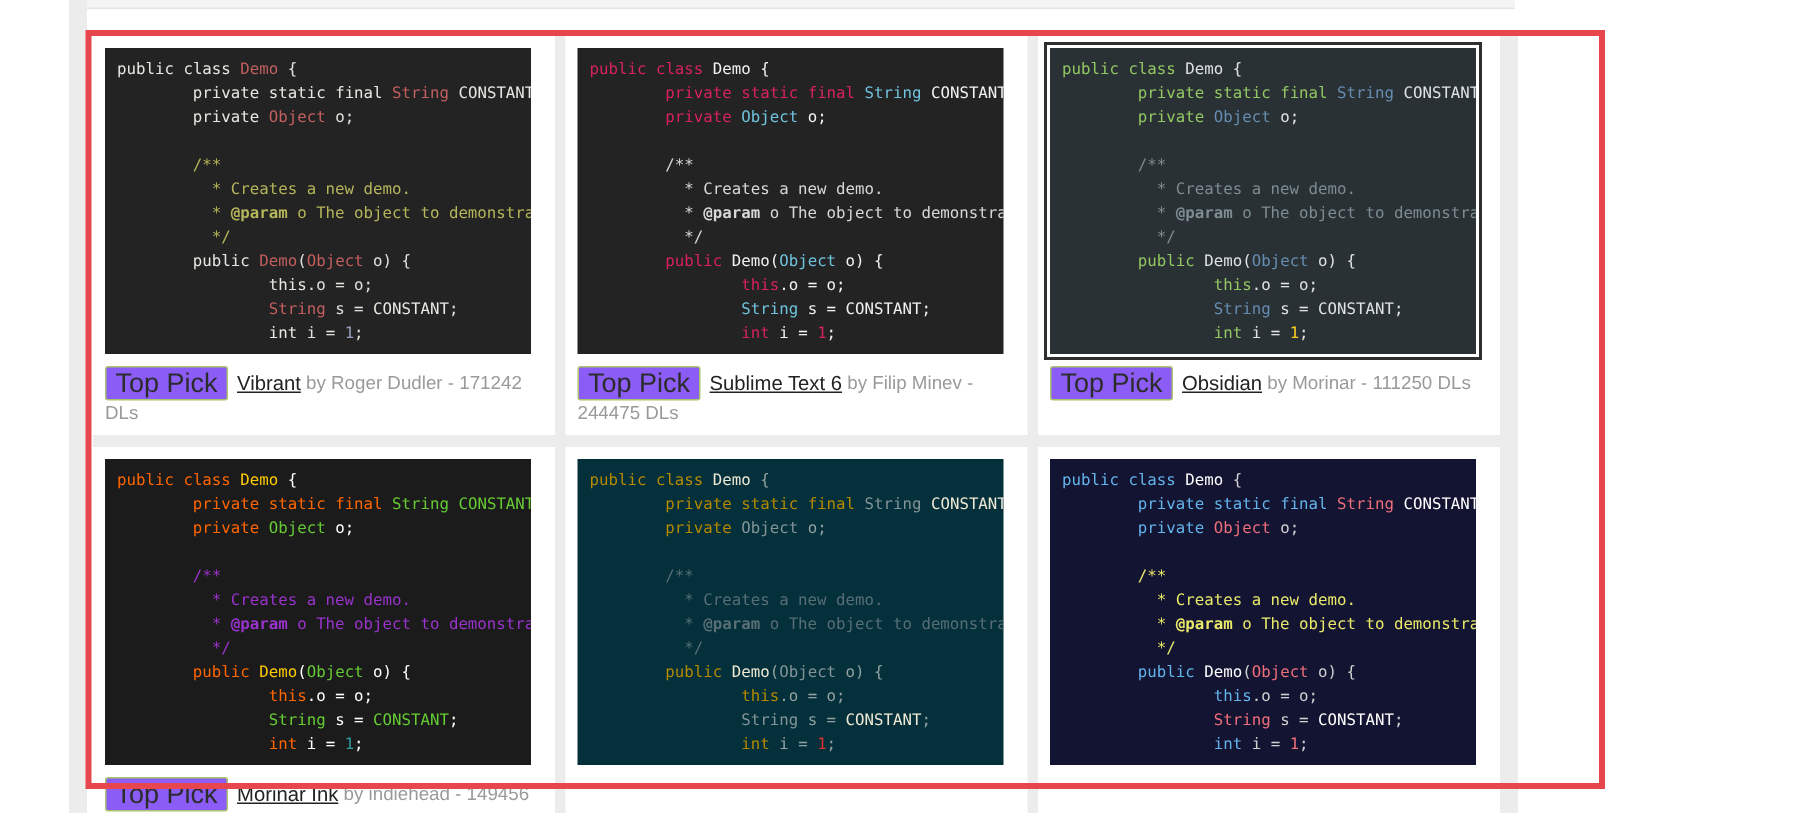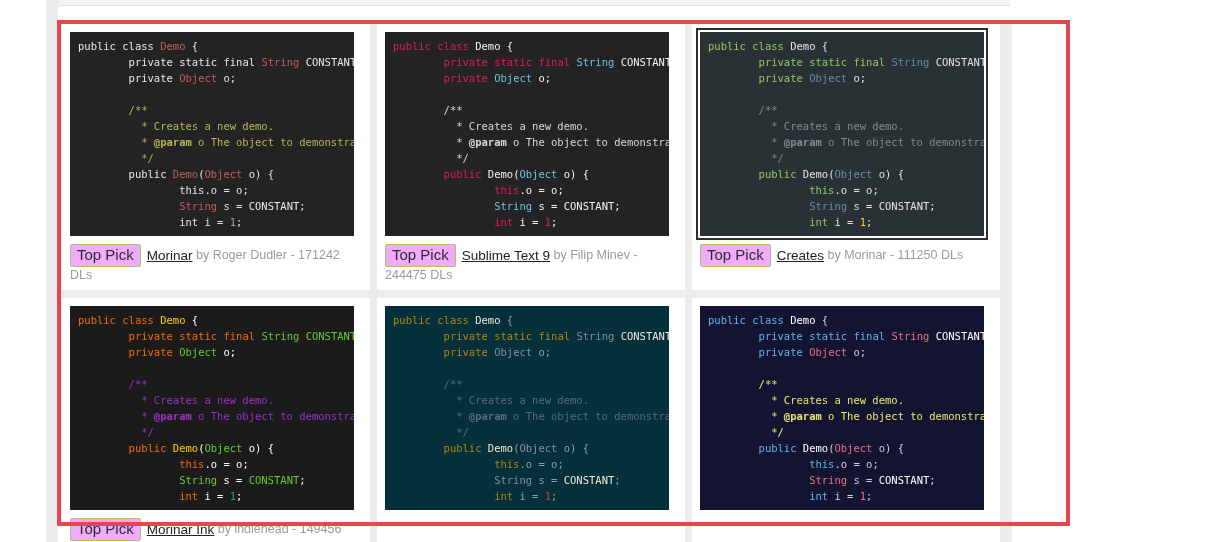--- a/index.html
+++ b/index.html
@@ -76,24 +76,24 @@
   .caption {
     margin-top: 8px;
     font-size: 12.5px;
     color: #8a8a8a;
     line-height: 17px;
     display: block;
     word-spacing: 0px;
   }
   .badge {
     display: inline-block;
-    background: #f0abfc;
+    background: #8b5cf6;
     border: 1px solid #a9c46c;
     color: #2c2c2c;
-    font-size: 15px;
+    font-size: 18px;
     line-height: 14px;
     padding: 3px 6px 4px 6px;
     border-radius: 2px;
     margin-right: 6px;
     vertical-align: middle;
     font-family: "Liberation Sans", sans-serif;
   }
   .theme-name {
     color: #222222;
     text-decoration: underline;
@@ -116,33 +116,33 @@
   <div class="gutter-left"></div>
   <div class="gutter-left-inner"></div>
   <div class="right-blank"></div>
 
   <div class="results" id="results">
       <div class="grid-row">
         <div class="card">
           <div class="code-frame" style="background: rgb(35, 35, 35);">
             <div class="code"><span class="ln"><span style="color:#e8e8e2">public</span><span style="color:#e0e0dc"> </span><span style="color:#e8e8e2">class</span><span style="color:#e0e0dc"> </span><span style="color:#c35f5f">Demo</span><span style="color:#e0e0dc"> {</span></span><span class="ln"><span style="color:#e0e0dc">        </span><span style="color:#e8e8e2">private</span><span style="color:#e0e0dc"> </span><span style="color:#e8e8e2">static</span><span style="color:#e0e0dc"> </span><span style="color:#e8e8e2">final</span><span style="color:#e0e0dc"> </span><span style="color:#c35f5f">String</span><span style="color:#e0e0dc"> </span><span style="color:#e8e8e2">CONSTANT</span></span><span class="ln"><span style="color:#e0e0dc">        </span><span style="color:#e8e8e2">private</span><span style="color:#e0e0dc"> </span><span style="color:#c35f5f">Object</span><span style="color:#e0e0dc"> </span><span style="color:#e0e0dc">o</span><span style="color:#e0e0dc">;</span></span><span class="ln"> </span><span class="ln"><span style="color:#b5b55a">        /**</span></span><span class="ln"><span style="color:#b5b55a">          * Creates a new demo.</span></span><span class="ln"><span style="color:#b5b55a">          * </span><span style="color:#b5b55a;font-weight:bold">@param</span><span style="color:#b5b55a"> o The object to demonstrat</span></span><span class="ln"><span style="color:#b5b55a">          */</span></span><span class="ln"><span style="color:#e0e0dc">        </span><span style="color:#e8e8e2">public</span><span style="color:#e0e0dc"> </span><span style="color:#c35f5f">Demo</span><span style="color:#e0e0dc">(</span><span style="color:#c35f5f">Object</span><span style="color:#e0e0dc"> </span><span style="color:#e0e0dc">o</span><span style="color:#e0e0dc">) {</span></span><span class="ln"><span style="color:#e0e0dc">                </span><span style="color:#e8e8e2">this</span><span style="color:#e0e0dc">.</span><span style="color:#e0e0dc">o</span><span style="color:#e0e0dc"> = </span><span style="color:#e0e0dc">o</span><span style="color:#e0e0dc">;</span></span><span class="ln"><span style="color:#e0e0dc">                </span><span style="color:#c35f5f">String</span><span style="color:#e0e0dc"> </span><span style="color:#e0e0dc">s</span><span style="color:#e0e0dc"> = </span><span style="color:#e8e8e2">CONSTANT</span><span style="color:#e0e0dc">;</span></span><span class="ln"><span style="color:#e0e0dc">                </span><span style="color:#e8e8e2">int</span><span style="color:#e0e0dc"> </span><span style="color:#e0e0dc">i</span><span style="color:#e0e0dc"> = </span><span style="color:#9aa0c0">1</span><span style="color:#e0e0dc">;</span></span></div>
           </div>
-          <div class="caption"><span class="badge">Top Pick</span><a class="theme-name">Morinar</a> <span class="by">by Roger Dudler - 171242 DLs</span></div>
+          <div class="caption"><span class="badge">Top Pick</span><a class="theme-name">Vibrant</a> <span class="by">by Roger Dudler - 171242 DLs</span></div>
         </div>
         <div class="card">
           <div class="code-frame" style="background: rgb(35, 35, 35);">
             <div class="code"><span class="ln"><span style="color:#d8215f">public</span><span style="color:#f2f2f2"> </span><span style="color:#d8215f">class</span><span style="color:#f2f2f2"> </span><span style="color:#f2f2f2">Demo</span><span style="color:#f2f2f2"> {</span></span><span class="ln"><span style="color:#f2f2f2">        </span><span style="color:#d8215f">private</span><span style="color:#f2f2f2"> </span><span style="color:#d8215f">static</span><span style="color:#f2f2f2"> </span><span style="color:#d8215f">final</span><span style="color:#f2f2f2"> </span><span style="color:#6fc3df">String</span><span style="color:#f2f2f2"> </span><span style="color:#f2f2f2">CONSTANT</span></span><span class="ln"><span style="color:#f2f2f2">        </span><span style="color:#d8215f">private</span><span style="color:#f2f2f2"> </span><span style="color:#6fc3df">Object</span><span style="color:#f2f2f2"> </span><span style="color:#f2f2f2">o</span><span style="color:#f2f2f2">;</span></span><span class="ln"> </span><span class="ln"><span style="color:#d8d8d8">        /**</span></span><span class="ln"><span style="color:#d8d8d8">          * Creates a new demo.</span></span><span class="ln"><span style="color:#d8d8d8">          * </span><span style="color:#d8d8d8;font-weight:bold">@param</span><span style="color:#d8d8d8"> o The object to demonstrat</span></span><span class="ln"><span style="color:#d8d8d8">          */</span></span><span class="ln"><span style="color:#f2f2f2">        </span><span style="color:#d8215f">public</span><span style="color:#f2f2f2"> </span><span style="color:#f2f2f2">Demo</span><span style="color:#f2f2f2">(</span><span style="color:#6fc3df">Object</span><span style="color:#f2f2f2"> </span><span style="color:#f2f2f2">o</span><span style="color:#f2f2f2">) {</span></span><span class="ln"><span style="color:#f2f2f2">                </span><span style="color:#d8215f">this</span><span style="color:#f2f2f2">.</span><span style="color:#f2f2f2">o</span><span style="color:#f2f2f2"> = </span><span style="color:#f2f2f2">o</span><span style="color:#f2f2f2">;</span></span><span class="ln"><span style="color:#f2f2f2">                </span><span style="color:#6fc3df">String</span><span style="color:#f2f2f2"> </span><span style="color:#f2f2f2">s</span><span style="color:#f2f2f2"> = </span><span style="color:#f2f2f2">CONSTANT</span><span style="color:#f2f2f2">;</span></span><span class="ln"><span style="color:#f2f2f2">                </span><span style="color:#d8215f">int</span><span style="color:#f2f2f2"> </span><span style="color:#f2f2f2">i</span><span style="color:#f2f2f2"> = </span><span style="color:#d8215f">1</span><span style="color:#f2f2f2">;</span></span></div>
           </div>
-          <div class="caption"><span class="badge">Top Pick</span><a class="theme-name">Sublime Text 9</a> <span class="by">by Filip Minev - 244475 DLs</span></div>
+          <div class="caption"><span class="badge">Top Pick</span><a class="theme-name">Sublime Text 6</a> <span class="by">by Filip Minev - 244475 DLs</span></div>
         </div>
         <div class="card selected">
           <div class="code-frame" style="background: rgb(41, 49, 52);">
             <div class="code"><span class="ln"><span style="color:#93c763">public</span><span style="color:#e0e2e4"> </span><span style="color:#93c763">class</span><span style="color:#e0e2e4"> </span><span style="color:#e0e2e4">Demo</span><span style="color:#e0e2e4"> {</span></span><span class="ln"><span style="color:#e0e2e4">        </span><span style="color:#93c763">private</span><span style="color:#e0e2e4"> </span><span style="color:#93c763">static</span><span style="color:#e0e2e4"> </span><span style="color:#93c763">final</span><span style="color:#e0e2e4"> </span><span style="color:#678cb1">String</span><span style="color:#e0e2e4"> </span><span style="color:#e0e2e4">CONSTANT</span></span><span class="ln"><span style="color:#e0e2e4">        </span><span style="color:#93c763">private</span><span style="color:#e0e2e4"> </span><span style="color:#678cb1">Object</span><span style="color:#e0e2e4"> </span><span style="color:#e0e2e4">o</span><span style="color:#e0e2e4">;</span></span><span class="ln"> </span><span class="ln"><span style="color:#7d8c93">        /**</span></span><span class="ln"><span style="color:#7d8c93">          * Creates a new demo.</span></span><span class="ln"><span style="color:#7d8c93">          * </span><span style="color:#7d8c93;font-weight:bold">@param</span><span style="color:#7d8c93"> o The object to demonstrat</span></span><span class="ln"><span style="color:#7d8c93">          */</span></span><span class="ln"><span style="color:#e0e2e4">        </span><span style="color:#93c763">public</span><span style="color:#e0e2e4"> </span><span style="color:#e0e2e4">Demo</span><span style="color:#e0e2e4">(</span><span style="color:#678cb1">Object</span><span style="color:#e0e2e4"> </span><span style="color:#e0e2e4">o</span><span style="color:#e0e2e4">) {</span></span><span class="ln"><span style="color:#e0e2e4">                </span><span style="color:#93c763">this</span><span style="color:#e0e2e4">.</span><span style="color:#e0e2e4">o</span><span style="color:#e0e2e4"> = </span><span style="color:#e0e2e4">o</span><span style="color:#e0e2e4">;</span></span><span class="ln"><span style="color:#e0e2e4">                </span><span style="color:#678cb1">String</span><span style="color:#e0e2e4"> </span><span style="color:#e0e2e4">s</span><span style="color:#e0e2e4"> = </span><span style="color:#e0e2e4">CONSTANT</span><span style="color:#e0e2e4">;</span></span><span class="ln"><span style="color:#e0e2e4">                </span><span style="color:#93c763">int</span><span style="color:#e0e2e4"> </span><span style="color:#e0e2e4">i</span><span style="color:#e0e2e4"> = </span><span style="color:#ffcd22">1</span><span style="color:#e0e2e4">;</span></span></div>
           </div>
-          <div class="caption"><span class="badge">Top Pick</span><a class="theme-name">Creates</a> <span class="by">by Morinar - 111250 DLs</span></div>
+          <div class="caption"><span class="badge">Top Pick</span><a class="theme-name">Obsidian</a> <span class="by">by Morinar - 111250 DLs</span></div>
         </div>
       </div>
       <div class="row-gap"></div>
       <div class="grid-row">
         <div class="card">
           <div class="code-frame" style="background: rgb(27, 27, 27);">
             <div class="code"><span class="ln"><span style="color:#ff6600">public</span><span style="color:#ffffff"> </span><span style="color:#ff6600">class</span><span style="color:#ffffff"> </span><span style="color:#ffcc00">Demo</span><span style="color:#ffffff"> {</span></span><span class="ln"><span style="color:#ffffff">        </span><span style="color:#ff6600">private</span><span style="color:#ffffff"> </span><span style="color:#ff6600">static</span><span style="color:#ffffff"> </span><span style="color:#ff6600">final</span><span style="color:#ffffff"> </span><span style="color:#66cc33">String</span><span style="color:#ffffff"> </span><span style="color:#66cc33">CONSTANT</span></span><span class="ln"><span style="color:#ffffff">        </span><span style="color:#ff6600">private</span><span style="color:#ffffff"> </span><span style="color:#66cc33">Object</span><span style="color:#ffffff"> </span><span style="color:#ffffff">o</span><span style="color:#ffffff">;</span></span><span class="ln"> </span><span class="ln"><span style="color:#9933cc">        /**</span></span><span class="ln"><span style="color:#9933cc">          * Creates a new demo.</span></span><span class="ln"><span style="color:#9933cc">          * </span><span style="color:#9933cc;font-weight:bold">@param</span><span style="color:#9933cc"> o The object to demonstrat</span></span><span class="ln"><span style="color:#9933cc">          */</span></span><span class="ln"><span style="color:#ffffff">        </span><span style="color:#ff6600">public</span><span style="color:#ffffff"> </span><span style="color:#ffcc00">Demo</span><span style="color:#ffffff">(</span><span style="color:#66cc33">Object</span><span style="color:#ffffff"> </span><span style="color:#ffffff">o</span><span style="color:#ffffff">) {</span></span><span class="ln"><span style="color:#ffffff">                </span><span style="color:#ff6600">this</span><span style="color:#ffffff">.</span><span style="color:#ffffff">o</span><span style="color:#ffffff"> = </span><span style="color:#ffffff">o</span><span style="color:#ffffff">;</span></span><span class="ln"><span style="color:#ffffff">                </span><span style="color:#66cc33">String</span><span style="color:#ffffff"> </span><span style="color:#ffffff">s</span><span style="color:#ffffff"> = </span><span style="color:#66cc33">CONSTANT</span><span style="color:#ffffff">;</span></span><span class="ln"><span style="color:#ffffff">                </span><span style="color:#ff6600">int</span><span style="color:#ffffff"> </span><span style="color:#ffffff">i</span><span style="color:#ffffff"> = </span><span style="color:#339999">1</span><span style="color:#ffffff">;</span></span></div>
           </div>
           <div class="caption"><span class="badge">Top Pick</span><a class="theme-name">Morinar Ink</a> <span class="by">by indiehead - 149456 DLs</span></div>
         </div>

